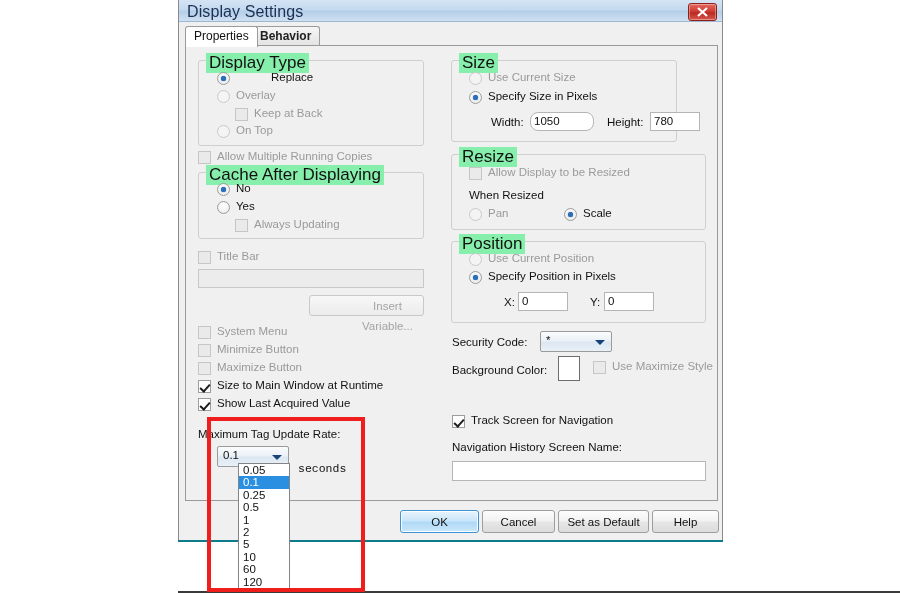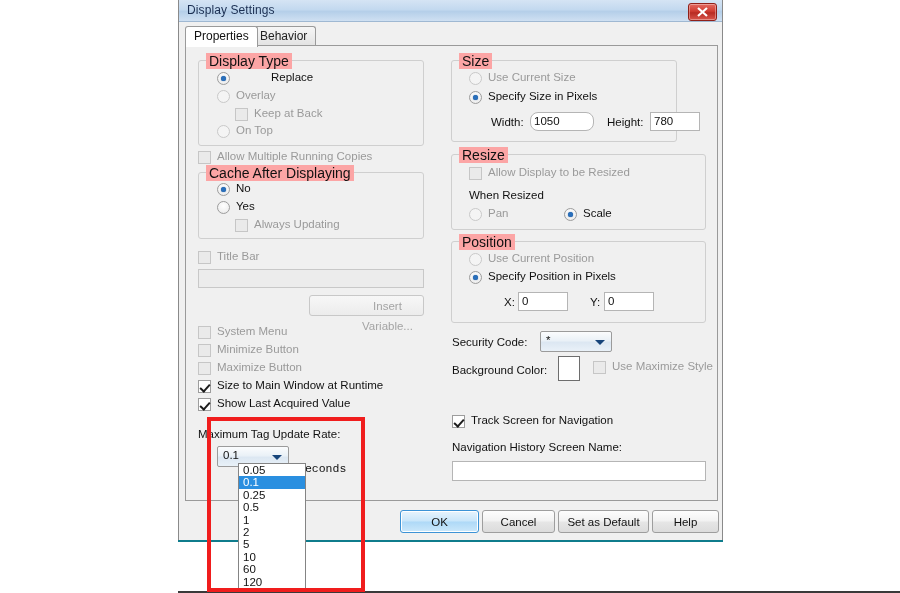--- a/index.html
+++ b/index.html
@@ -15,21 +15,21 @@
     background:#f0f0f0;border:1px solid #8a8a8a;border-top:none;
     box-sizing:border-box;
   }
   #titlebar{
     position:absolute;left:0;top:0;width:100%;height:22px;
     background:linear-gradient(180deg,#d5e4f4 0%,#c3d9ef 45%,#b5cfe9 55%,#cfe0f2 100%);
     border-bottom:1px solid #9fb8d2;
     box-sizing:border-box;
   }
   #title-text{
-    position:absolute;left:8px;top:3px;font-size:12px;color:#1b2f52;
+    position:absolute;left:8px;top:3px;font-size:16px;color:#1b2f52;
     letter-spacing:.1px;
   }
   #close-btn{
     position:absolute;right:5px;top:3px;width:27px;height:16px;
     background:linear-gradient(180deg,#e46b62 0%,#cf3c32 45%,#b82b23 55%,#d9564c 100%);
     border:1px solid #8f2019;border-radius:3px;
     box-shadow:inset 0 0 0 1px rgba(255,255,255,.35);
     cursor:pointer;
   }
   #close-btn svg{position:absolute;left:8px;top:3px;}
@@ -37,34 +37,34 @@
   
   #tabstrip{position:absolute;left:6px;top:26px;width:533px;height:20px;}
   .tab{
     position:absolute;top:0;height:20px;line-height:19px;font-size:12px;color:#111;
     padding:0 8px;box-sizing:border-box;border:1px solid #9a9a9a;
     border-bottom:none;border-radius:3px 3px 0 0;cursor:pointer;
   }
   .tab.active{background:#ffffff;z-index:3;height:21px;}
   .tab.inactive{background:linear-gradient(180deg,#f6f6f6,#e2e2e2);color:#222;}
   #tab-properties{left:0px;}
-  #tab-behavior{left:66px;}
+  #tab-behavior{left:66px;font-weight:bold;}
   #tabpage{
     position:absolute;left:6px;top:45px;width:533px;height:456px;
     background:#f0f0f0;border:1px solid #9a9a9a;box-sizing:border-box;
   }
 
   
   .group{
     position:absolute;border:1px solid #cfcfcf;border-radius:3px;
     box-sizing:border-box;background:transparent;
   }
   .group-title{
-    position:absolute;top:-8px;left:7px;background:#fca5a5;padding:0 3px;
-    font-size:14px;color:#111;white-space:nowrap;
+    position:absolute;top:-8px;left:7px;background:#86efac;padding:0 3px;
+    font-size:17px;color:#111;white-space:nowrap;
   }
   .lbl{position:absolute;font-size:11.5px;color:#111;white-space:nowrap;}
   .lbl.dis{color:#9a9a9a;}
 
   .radio{position:absolute;width:13px;height:13px;border-radius:50%;
     background:radial-gradient(circle at 50% 35%,#ffffff 0%,#f2f2f2 60%,#e2e2e2 100%);
     border:1px solid #9d9d9d;box-sizing:border-box;cursor:pointer;}
   .radio.dis{border-color:#c9c9c9;background:#f4f4f4;}
   .radio.on::after{content:"";position:absolute;left:3px;top:3px;width:5px;height:5px;
     border-radius:50%;background:#2a6fbb;box-shadow:0 0 1px #1a4f8c;}
@@ -101,21 +101,21 @@
     background:linear-gradient(180deg,#fbfcfd 0%,#eaf1f7 45%,#dce7f2 55%,#e9f1f8 100%);
     font-size:11.5px;color:#111;cursor:pointer;
   }
   .combo .cval{position:absolute;left:5px;top:2px;}
   .combo .carrow{position:absolute;right:6px;top:8px;
     width:0;height:0;border-left:5px solid transparent;border-right:5px solid transparent;
     border-top:5px solid #16447a;}
 
   
   #dropdown-list{
-    position:absolute;left:238px;top:463px;width:68px;height:127px;
+    position:absolute;left:238px;top:463px;width:52px;height:127px;
     background:#ffffff;border:1px solid #848484;box-sizing:border-box;
     z-index:60;overflow:hidden;
   }
   .ddi{font-size:11.5px;color:#111;height:12.4px;line-height:12.4px;padding-left:4px;
     white-space:nowrap;cursor:pointer;}
   .ddi.sel{background:#2a8fe0;color:#ffffff;}
 
   
   #redbox{
     position:absolute;left:207px;top:417px;width:158px;height:175px;

